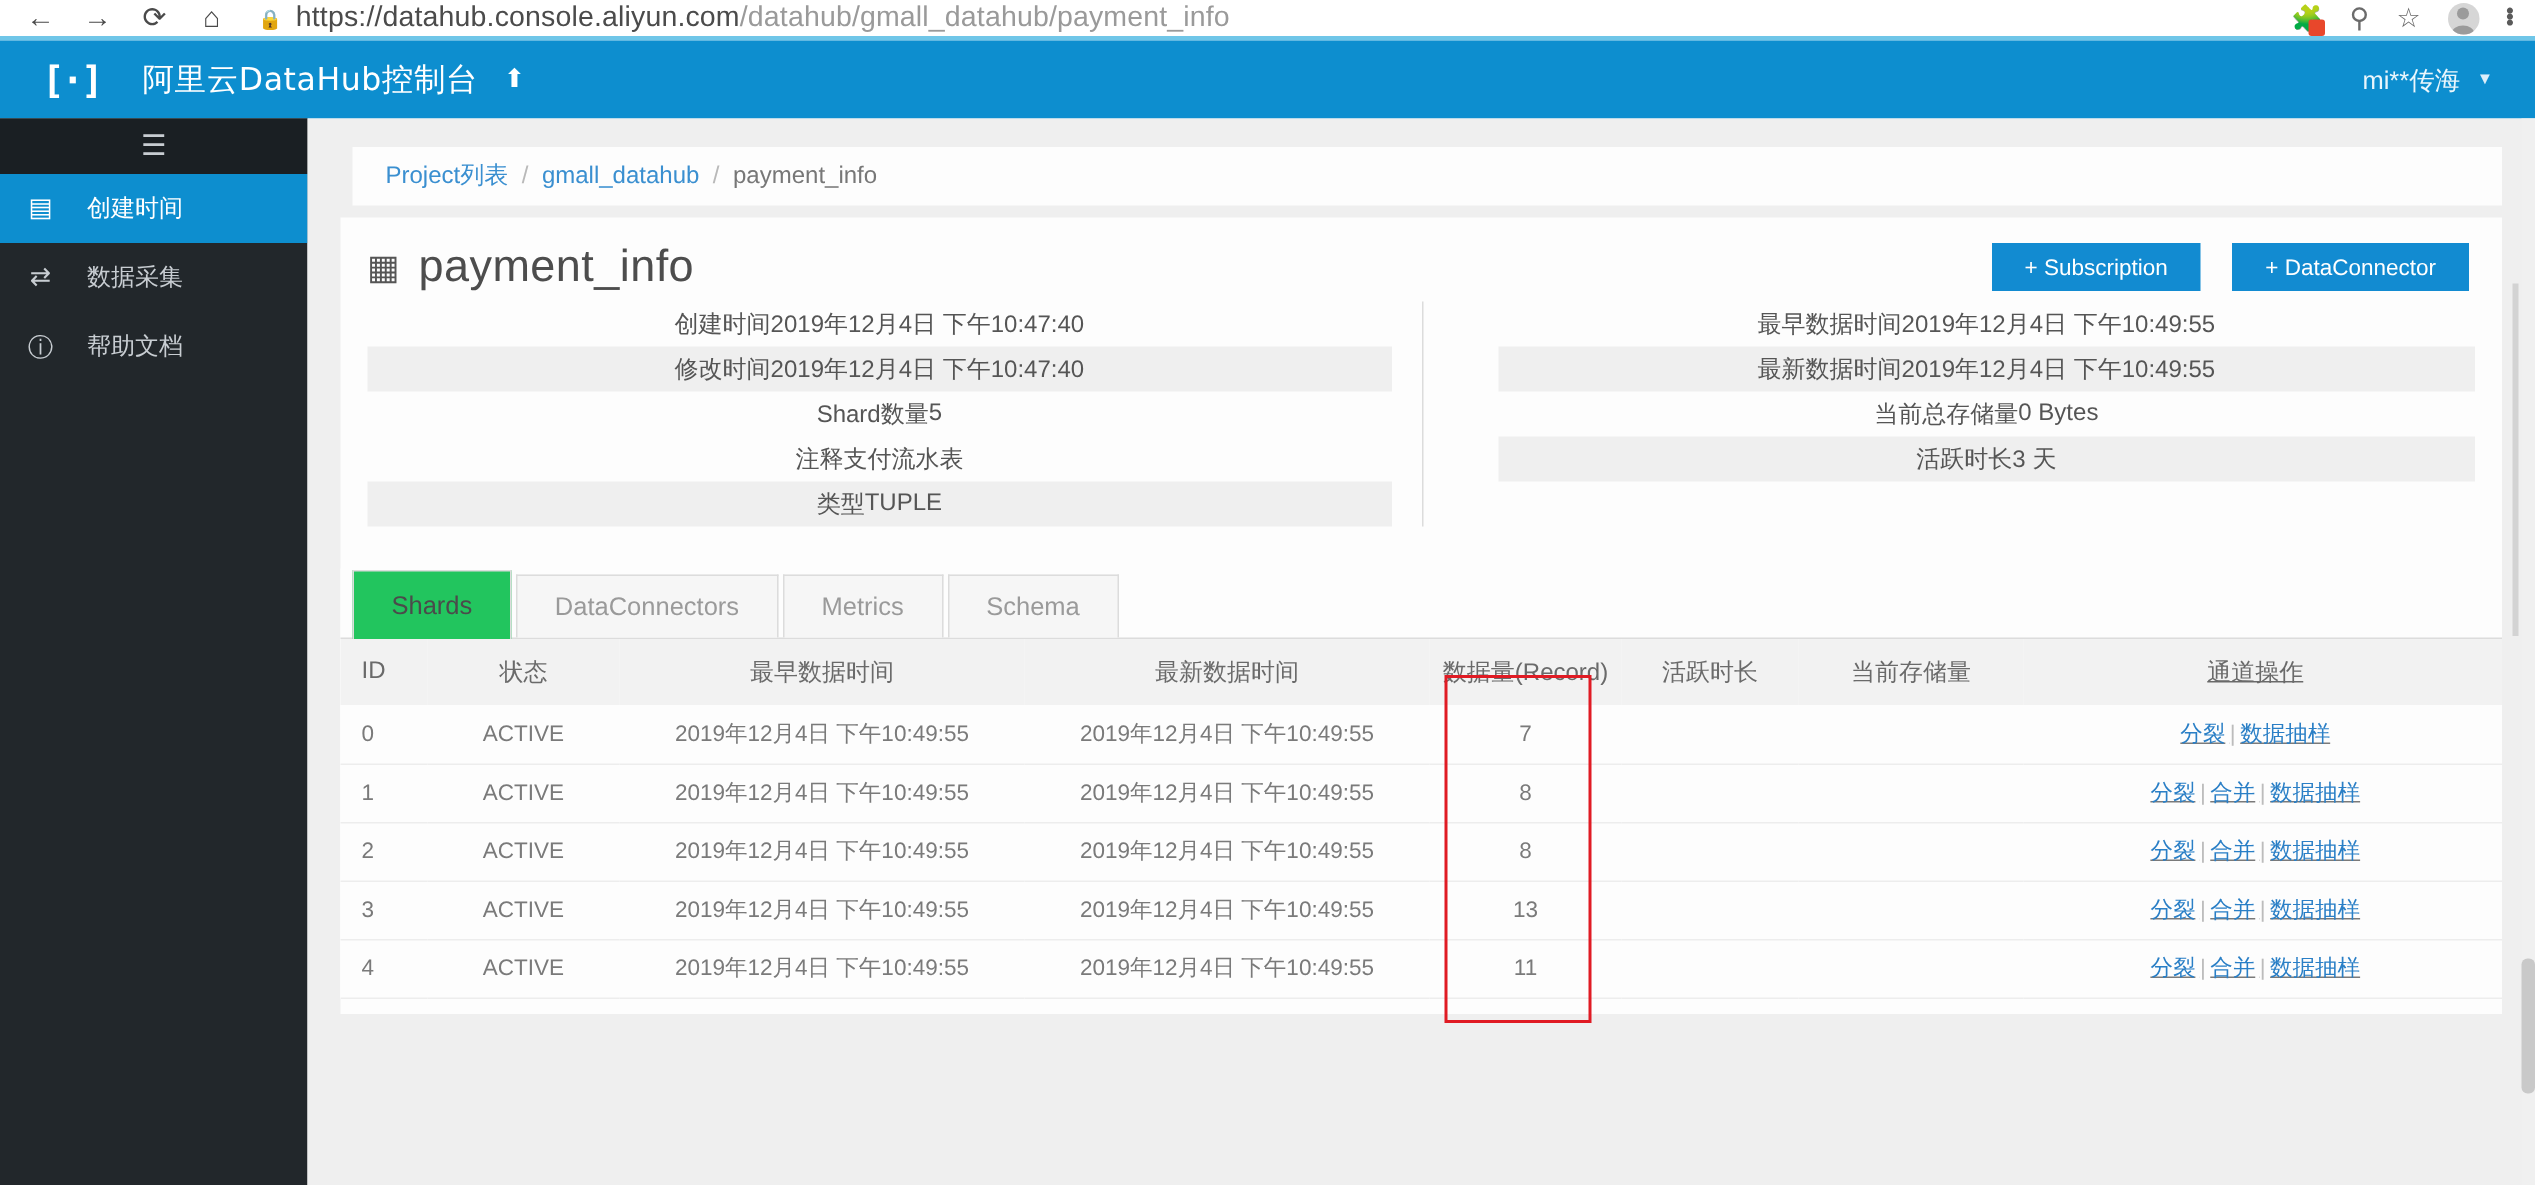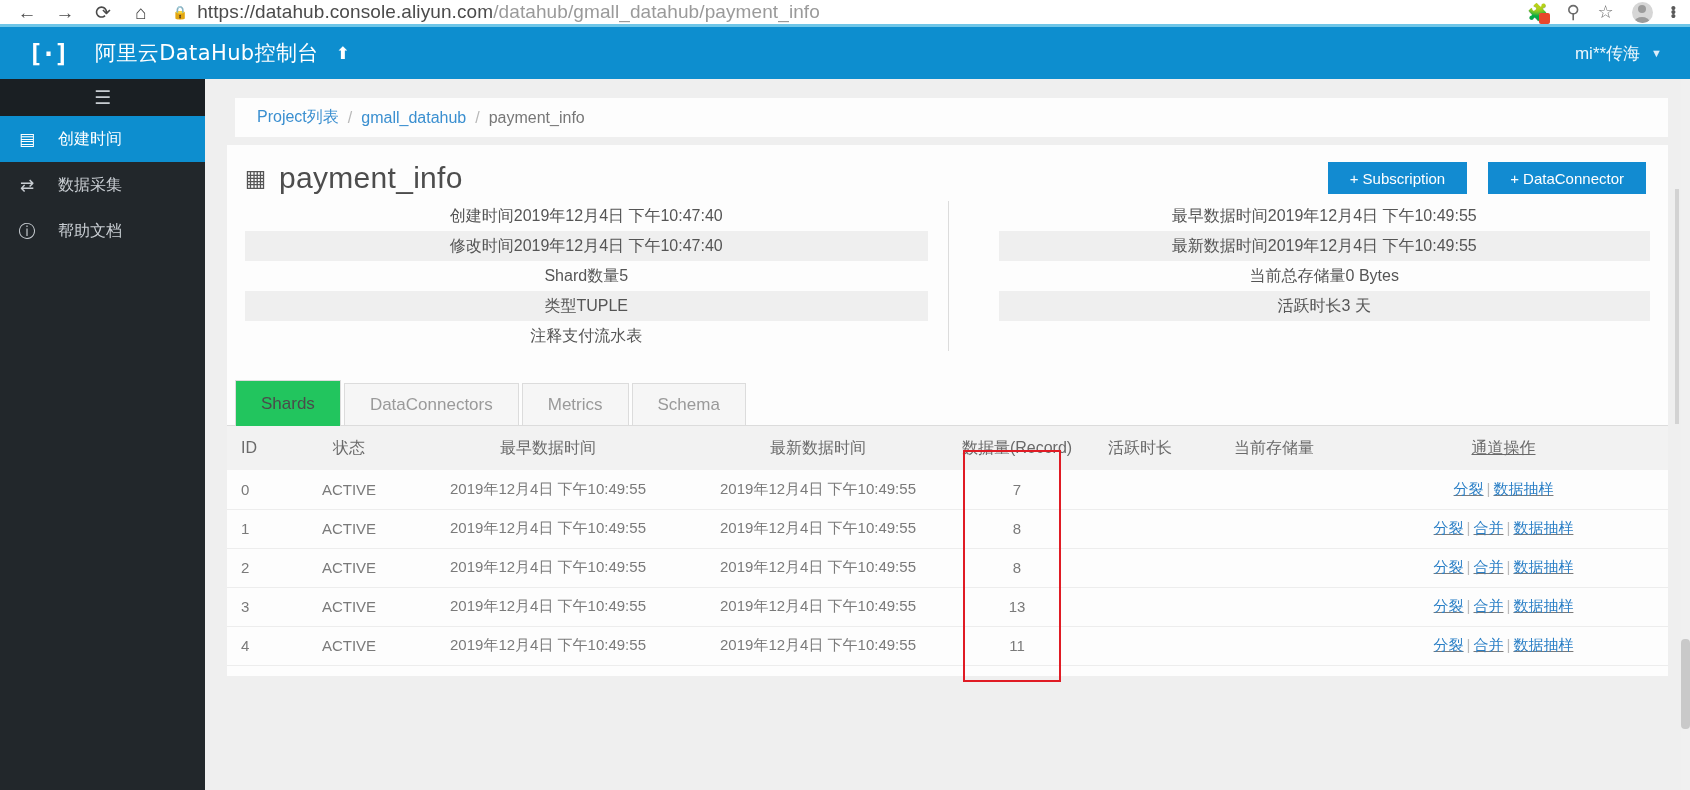--- a/index.html
+++ b/index.html
@@ -272,27 +272,27 @@
           <span class="v">2019年12月4日 下午10:47:40</span>
         </div>
         <div class="info-row alt">
           <span class="k">修改时间</span>
           <span class="v">2019年12月4日 下午10:47:40</span>
         </div>
         <div class="info-row">
           <span class="k">Shard数量</span>
           <span class="v">5</span>
         </div>
+        <div class="info-row">
+          <span class="k">注释</span>
+          <span class="v">支付流水表</span>
+        </div>
         <div class="info-row alt">
           <span class="k">类型</span>
           <span class="v">TUPLE</span>
-        </div>
-        <div class="info-row">
-          <span class="k">注释</span>
-          <span class="v">支付流水表</span>
         </div>
       </div>
       <div class="info-col right">
         <div class="info-row">
           <span class="k">最早数据时间</span>
           <span class="v">2019年12月4日 下午10:49:55</span>
         </div>
         <div class="info-row alt">
           <span class="k">最新数据时间</span>
           <span class="v">2019年12月4日 下午10:49:55</span>

